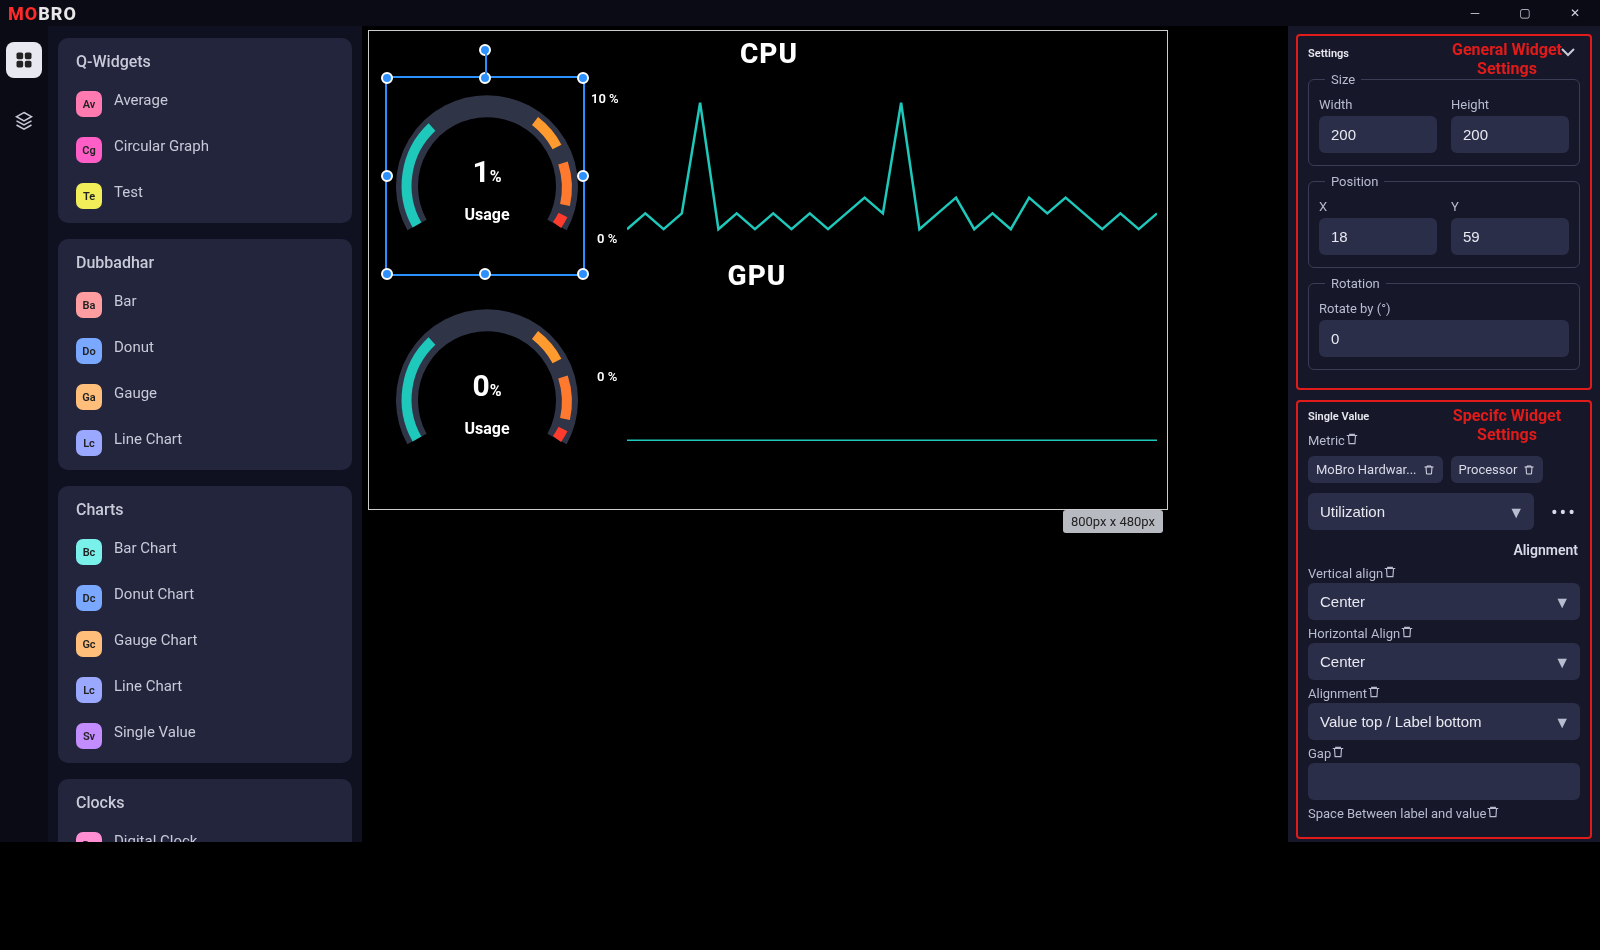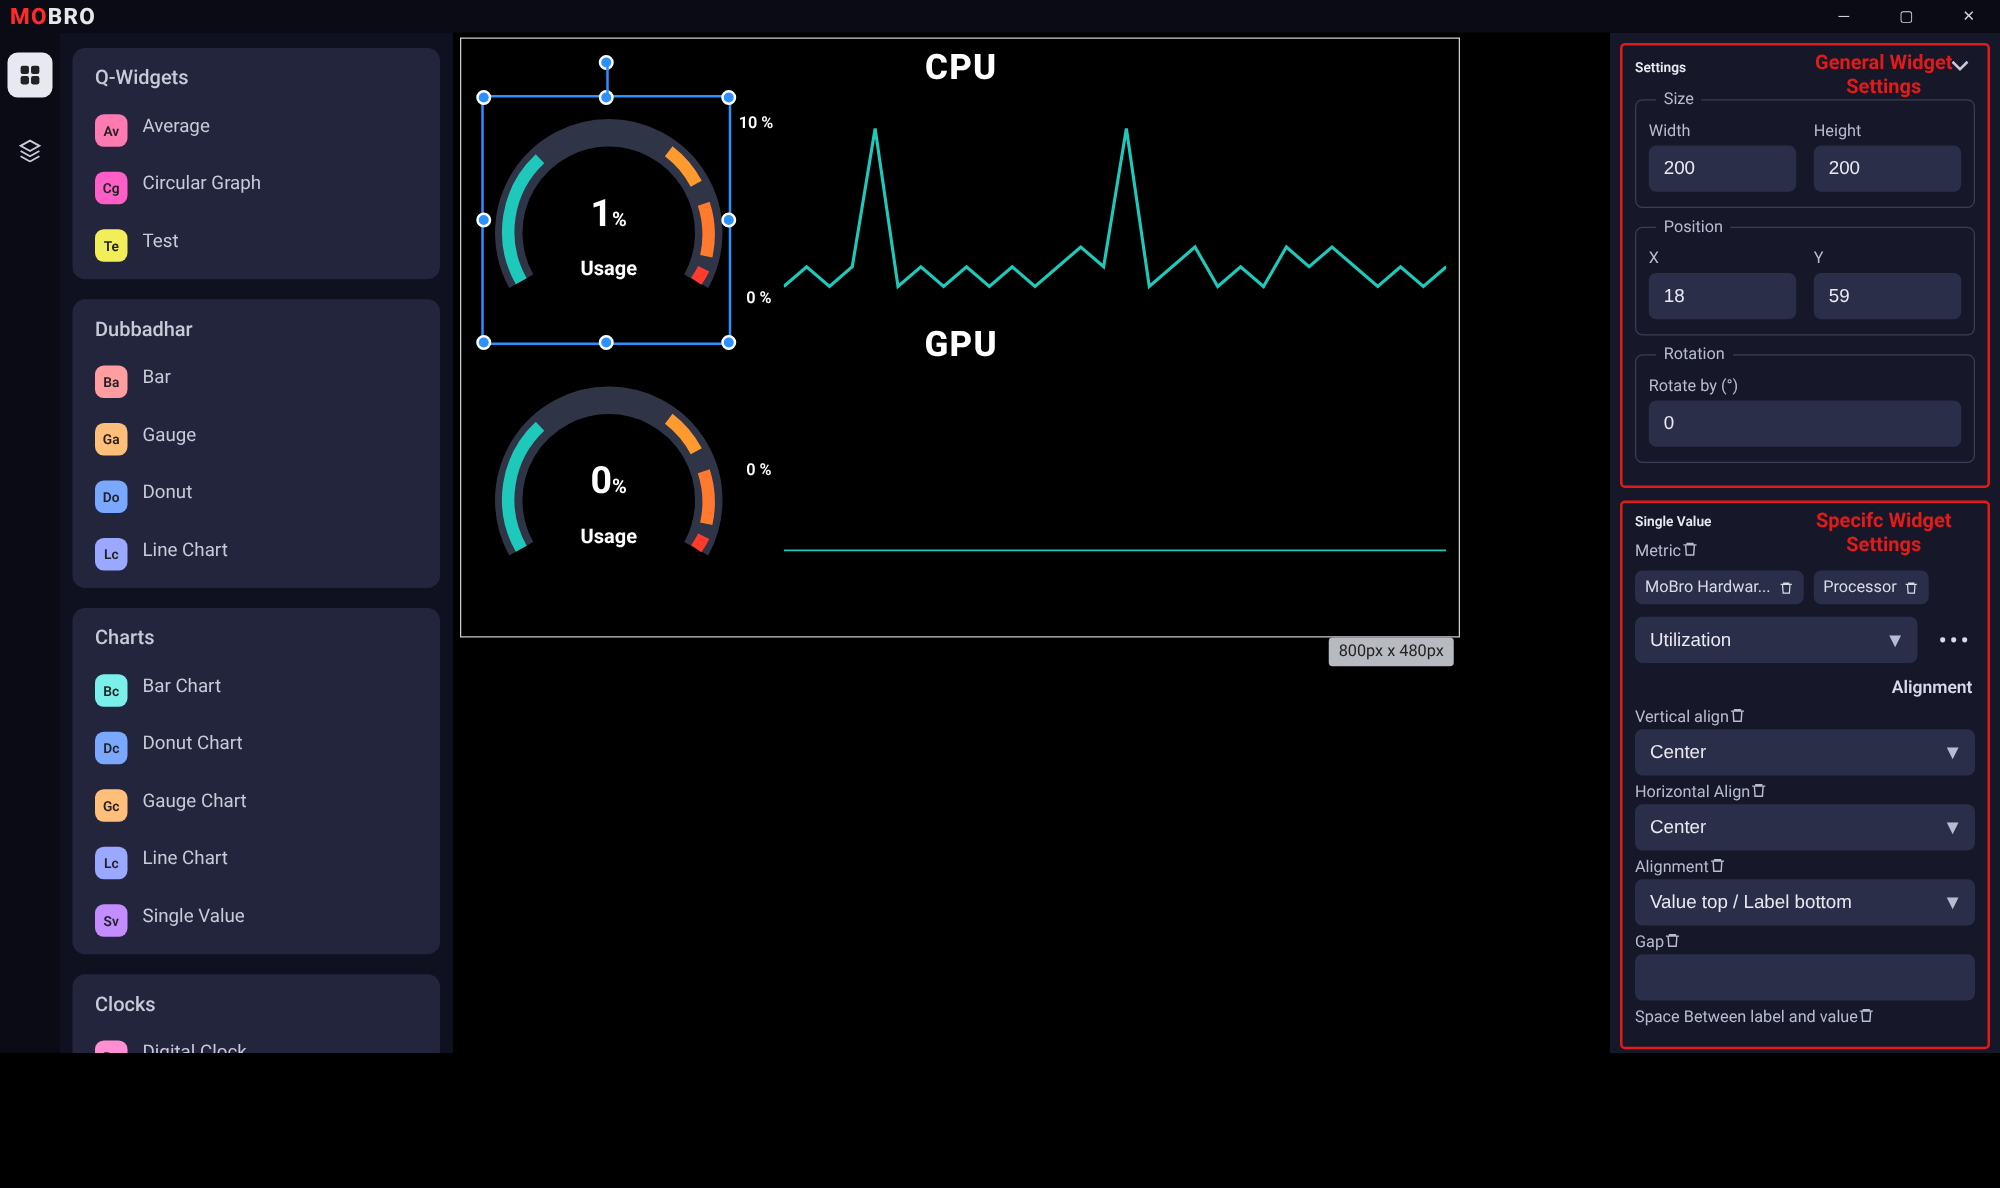--- a/index.html
+++ b/index.html
@@ -126,26 +126,26 @@
             <span>Test</span>
           </div>
         </div>
         <div class="sgroup">
           <div class="sgroup-title">Dubbadhar</div>
           <div class="sitem">
             <div class="swatch" style="background: rgb(255, 157, 160);">Ba</div>
             <span>Bar</span>
           </div>
           <div class="sitem">
+            <div class="swatch" style="background: rgb(122, 168, 255);">Do</div>
+            <span>Donut</span>
+          </div>
+          <div class="sitem">
             <div class="swatch" style="background: rgb(255, 191, 122);">Ga</div>
             <span>Gauge</span>
-          </div>
-          <div class="sitem">
-            <div class="swatch" style="background: rgb(122, 168, 255);">Do</div>
-            <span>Donut</span>
           </div>
           <div class="sitem">
             <div class="swatch" style="background: rgb(154, 168, 255);">Lc</div>
             <span>Line Chart</span>
           </div>
         </div>
         <div class="sgroup">
           <div class="sgroup-title">Charts</div>
           <div class="sitem">
             <div class="swatch" style="background: rgb(122, 240, 234);">Bc</div>
@@ -205,21 +205,21 @@
           <div class="gauge-label">Usage</div>
         </div>
 
         <div class="axis" style="left:222px; top:60px;">10 %</div>
         <div class="axis" style="left:228px; top:200px;">0 %</div>
 
         <svg id="cpu-line" style="position:absolute; left:258px; top:56px; width:530px; height:158px;" viewBox="0 0 530 158" preserveAspectRatio="none">
           <polyline fill="none" stroke="#1ec8bb" stroke-width="2.5" points="0.0,142.2 18.3,126.4 36.6,142.2 54.8,126.4 73.1,15.8 91.4,142.2 109.7,126.4 127.9,142.2 146.2,126.4 164.5,142.2 182.8,126.4 201.0,142.2 219.3,126.4 237.6,110.6 255.9,126.4 274.1,15.8 292.4,142.2 310.7,126.4 329.0,110.6 347.2,142.2 365.5,126.4 383.8,142.2 402.1,110.6 420.3,126.4 438.6,110.6 456.9,126.4 475.2,142.2 493.4,126.4 511.7,142.2 530.0,126.4"></polyline>
         </svg>
 
-        <div class="section-title" style="position:absolute; left:300px; top:228px; width:200px;">GPU</div>
+        <div class="section-title" style="position:absolute; left:288px; top:228px; width:200px;">GPU</div>
 
         <div class="gauge-wrap" style="left:18px; top:258px; height:200px;">
           <svg viewBox="0 0 200 200" width="200" height="200">
             <g transform="translate(100 110)">
               <path d="M-70 40 A80 80 0 1 1 70 40" fill="none" stroke="#2f3446" stroke-width="22"></path>
               <path d="M-70 40 A80 80 0 0 1 -55 -58" fill="none" stroke="#1ec8bb" stroke-width="10"></path>
               <path d="M48 -64 A80 80 0 0 1 70 -38" fill="none" stroke="#ff9a2e" stroke-width="10"></path>
               <path d="M76 -22 A80 80 0 0 1 78 20" fill="none" stroke="#ff7a2e" stroke-width="10"></path>
               <path d="M76 30 A80 80 0 0 1 70 40" fill="none" stroke="#ff3b2e" stroke-width="10"></path>
             </g>

